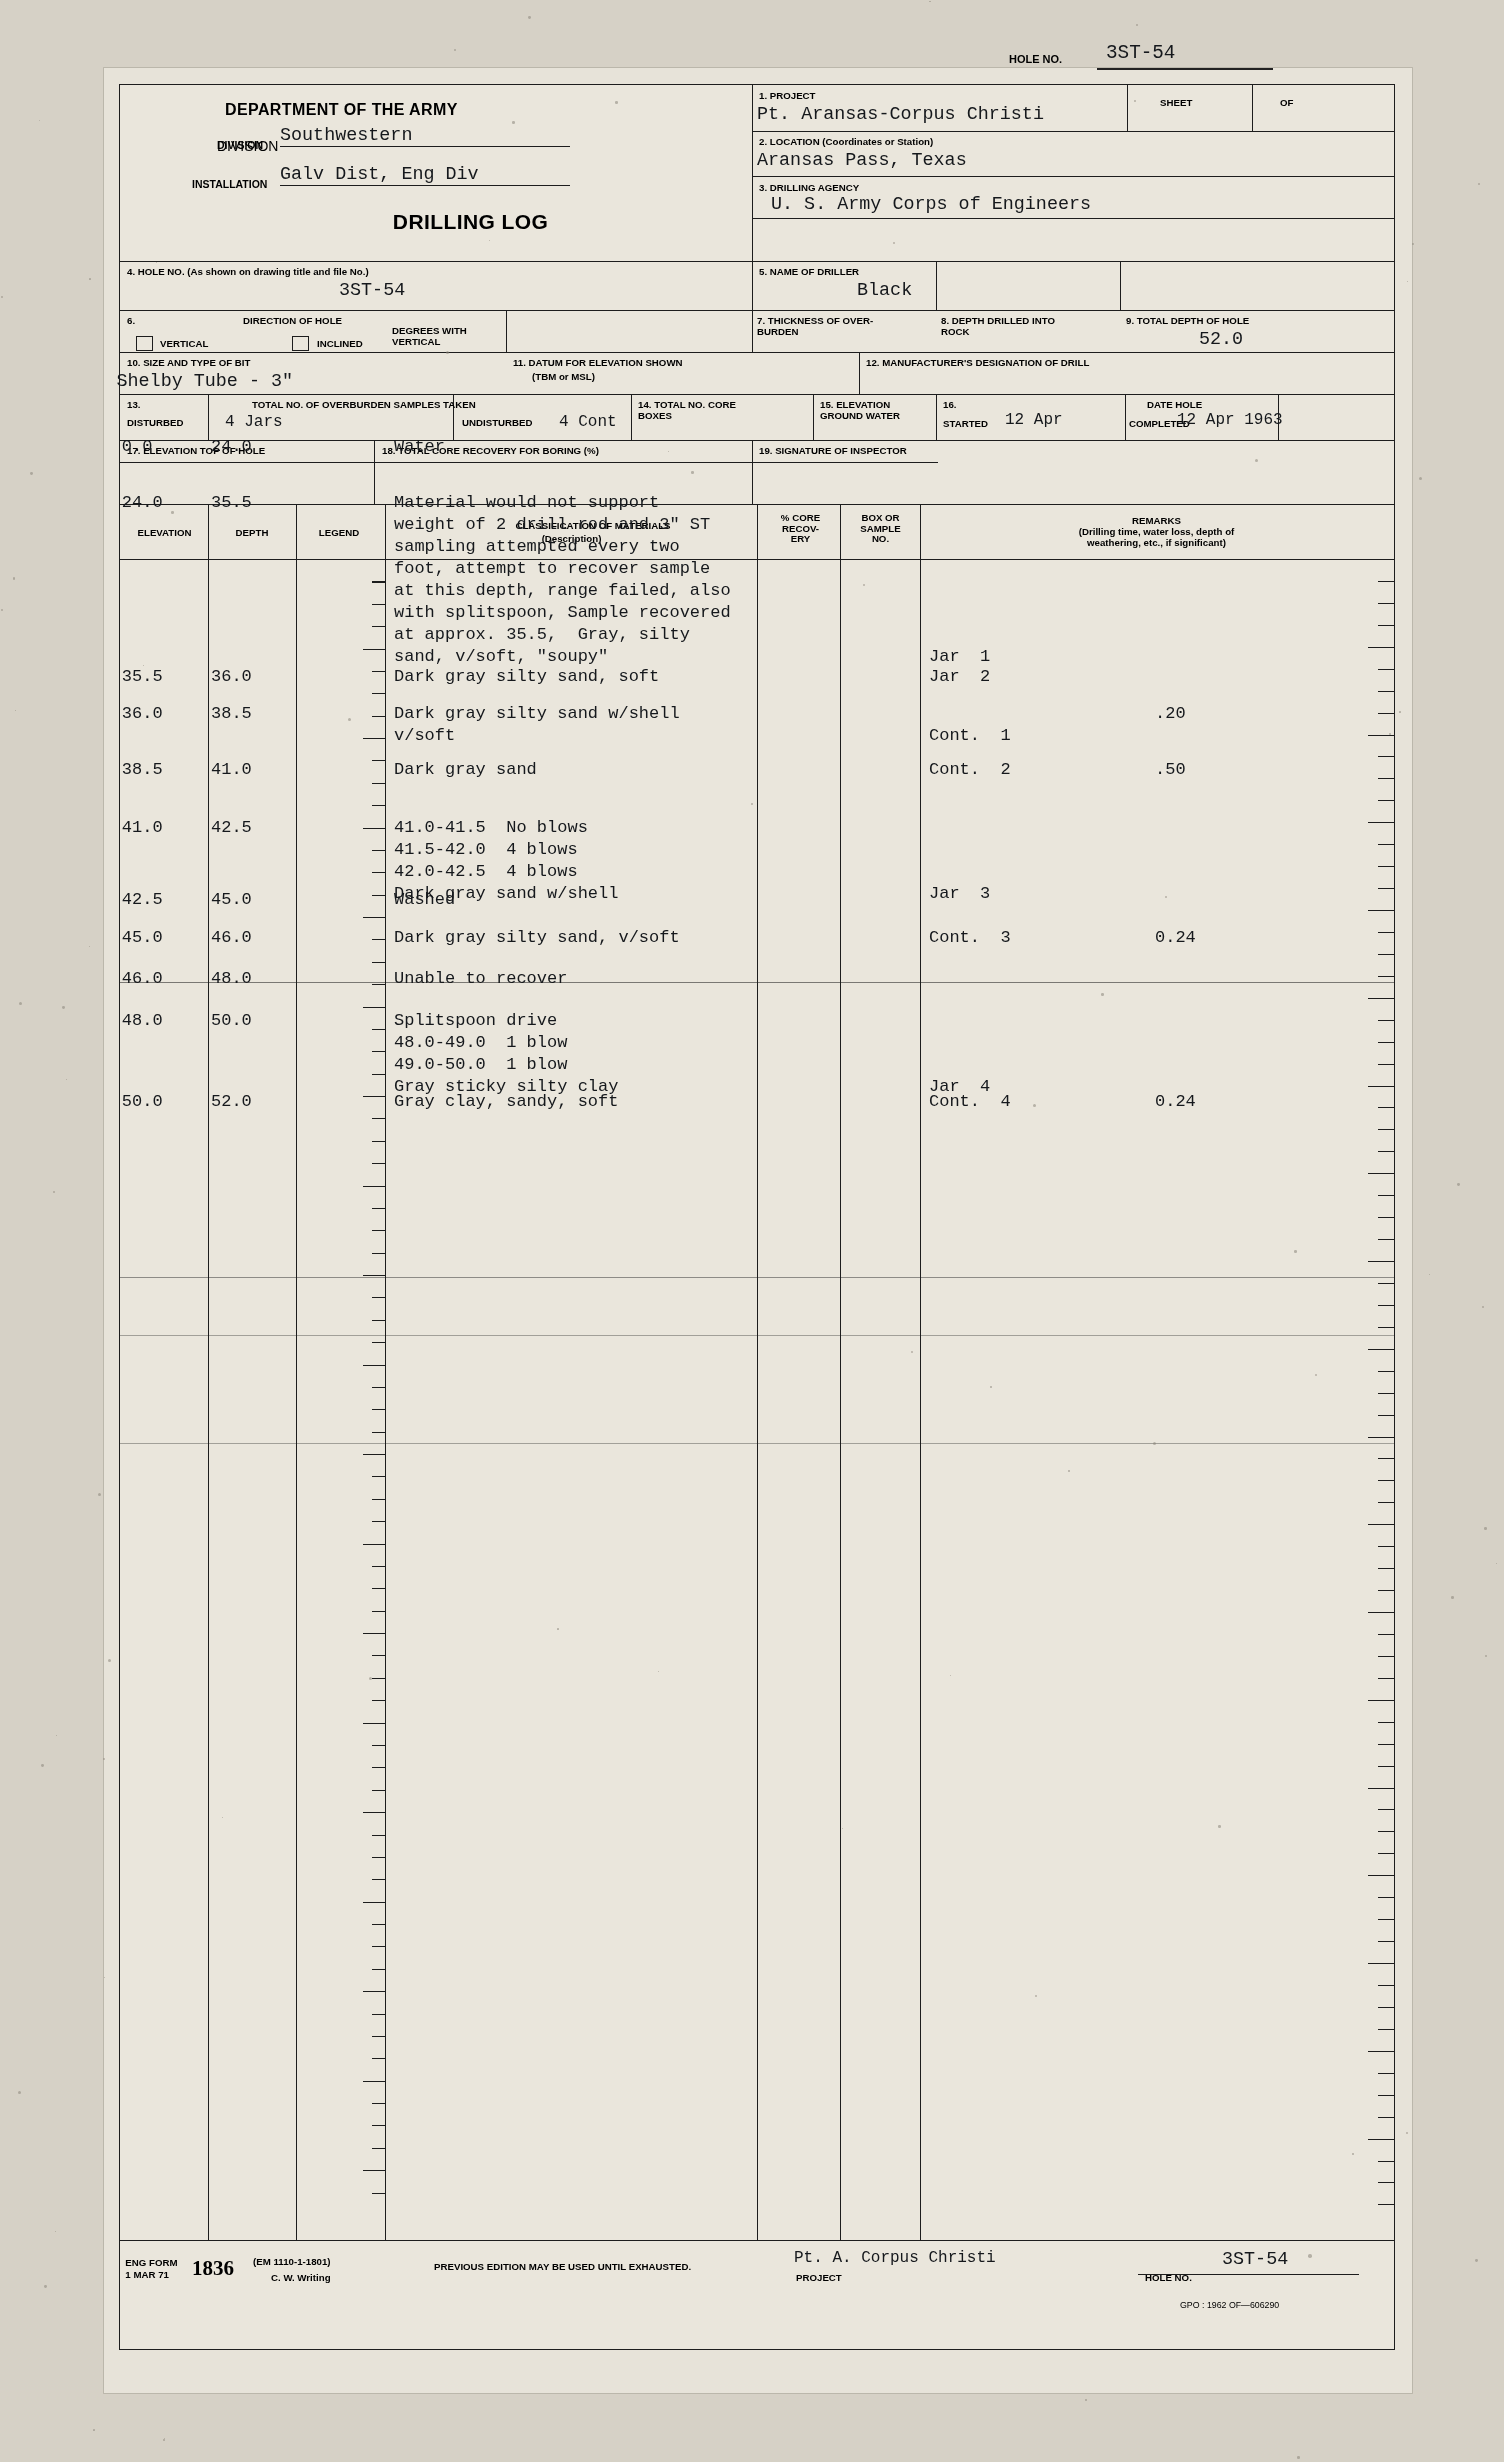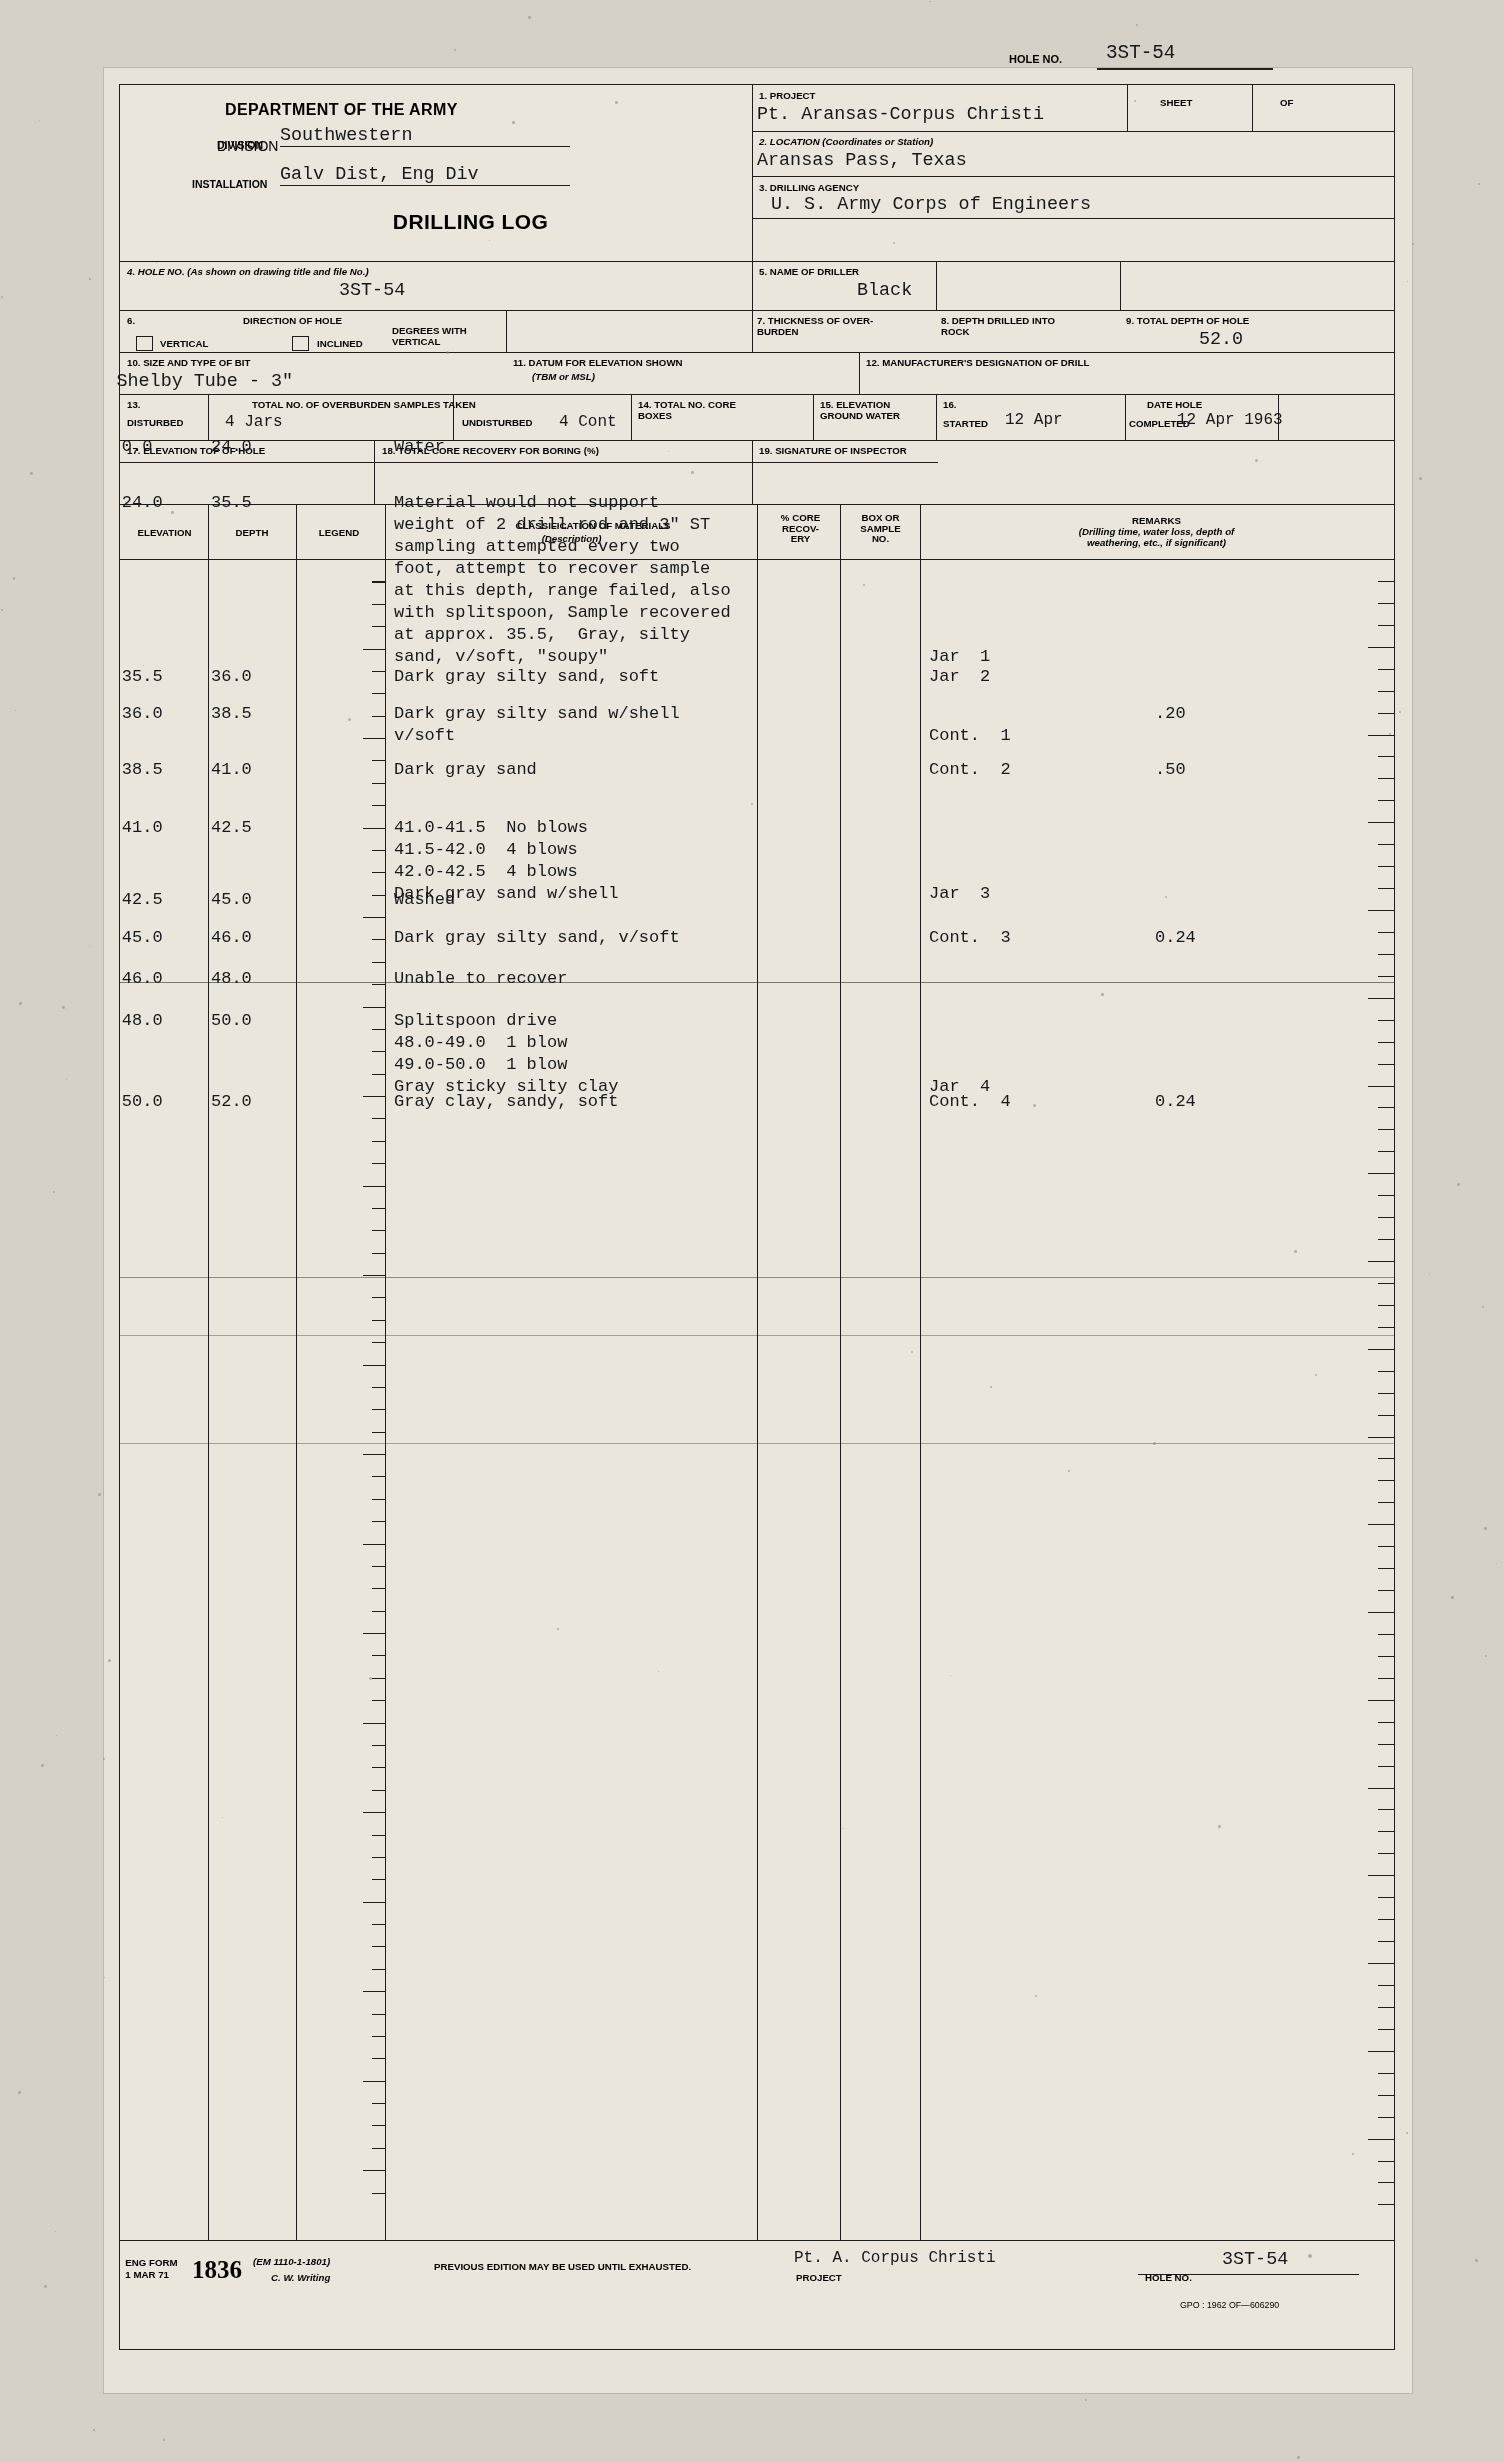--- a/index.html
+++ b/index.html
@@ -16,21 +16,21 @@
     left:0;top:0;width:1504px;height:2462px;
     background:#d6d1c6;
   }
   #paper{
     position:absolute;
     left:104px;top:68px;width:1308px;height:2325px;
     background:#e7e3d9;
     box-shadow:0 0 0 0.9px #b9b4a8;
   }
   .tiny{font-size:9.7px;font-family:"Liberation Sans",sans-serif;}
-  .ital{font-style:italic;}
+  .ital{}
   
   #topHoleRow{position:absolute;left:1009px;top:42px;width:369px;height:32px;}
   #topHoleRow .t{position:absolute;left:0;top:10.5px;font-size:11px;font-weight:bold;}
   #topHoleRow .v{position:absolute;left:97px;top:0px;font-size:19.3px;}
   #topHoleRow .u{position:absolute;left:88px;top:26px;width:176px;height:1.8px;background:#222;}
 
   
   #frame{
     position:absolute;left:119px;top:84px;width:1274px;height:2264px;
     border:1.8px solid #1d1d1d;
@@ -436,21 +436,21 @@
       </div>
 
 
     <div class="hline" style="top:897px;left:0;right:0;opacity:.55;"></div>
     <div class="hline" style="top:1192px;left:0;right:0;opacity:.45;"></div>
     <div class="hline" style="top:1250px;left:0;right:0;opacity:.35;"></div>
     <div class="hline" style="top:1358px;left:0;right:0;opacity:.35;"></div>
 
     <div class="cell num" style="left:5.3px;top:2173px;line-height:10.5px;">ENG FORM</div>
     <div class="cell num" style="left:5.3px;top:2185px;line-height:10.5px;">1 MAR 71</div>
-    <div class="cell" style="left:72px;top:2171px;font-size:25px;font-weight:bold;font-family:'Liberation Serif',serif;">1836</div>
+    <div class="cell" style="left:72px;top:2171px;font-size:21px;font-weight:bold;font-family:'Liberation Serif',serif;">1836</div>
     <div class="cell num ital" style="left:133px;top:2171px;">(EM 1110-1-1801)</div>
     <div class="cell num ital" style="left:151px;top:2187px;">C. W. Writing</div>
     <div class="cell num" style="left:314px;top:2176px;">PREVIOUS EDITION MAY BE USED UNTIL EXHAUSTED.</div>
     <div class="cell hw-s" style="left:674px;top:2164px;">Pt. A.  Corpus Christi</div>
     <div class="cell num" style="left:676px;top:2187px;">PROJECT</div>
     <div class="cell num" style="left:1025px;top:2187px;">HOLE NO.</div>
     <div class="cell hw" style="left:1102px;top:2164px;">3ST-54</div>
     <div class="hline" style="top:2189px;left:1018px;right:35px;"></div>
     <div class="cell tiny" style="left:1060px;top:2215px;font-size:8.8px;">GPO : 1962 OF—606290</div>
   </div>

